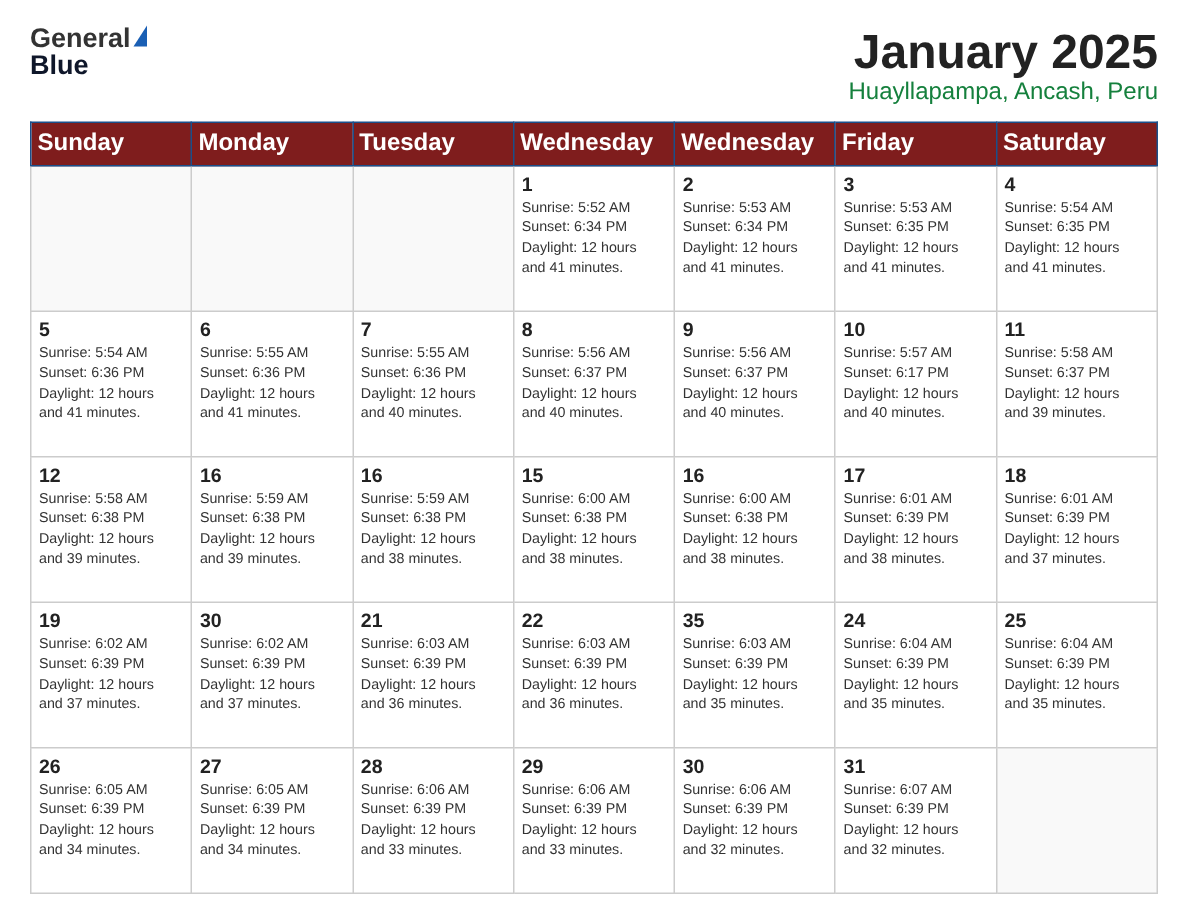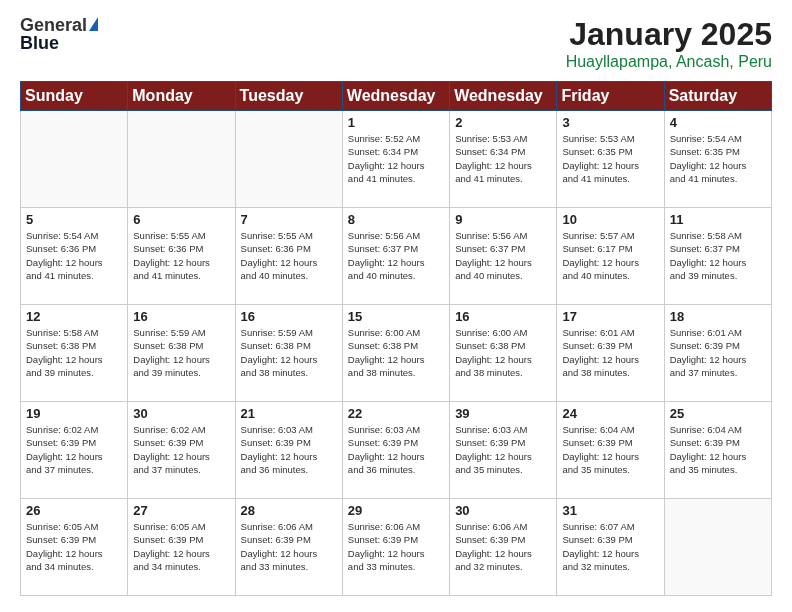--- a/index.html
+++ b/index.html
@@ -285,21 +285,21 @@
 and 36 minutes.</div>
           </td>
           <td>
             <div class="day-num">22</div>
             <div class="day-info" style="white-space: pre-line;">Sunrise: 6:03 AM
 Sunset: 6:39 PM
 Daylight: 12 hours
 and 36 minutes.</div>
           </td>
           <td>
-            <div class="day-num">39</div>
+            <div class="day-num">35</div>
             <div class="day-info" style="white-space: pre-line;">Sunrise: 6:03 AM
 Sunset: 6:39 PM
 Daylight: 12 hours
 and 35 minutes.</div>
           </td>
           <td>
             <div class="day-num">24</div>
             <div class="day-info" style="white-space: pre-line;">Sunrise: 6:04 AM
 Sunset: 6:39 PM
 Daylight: 12 hours

